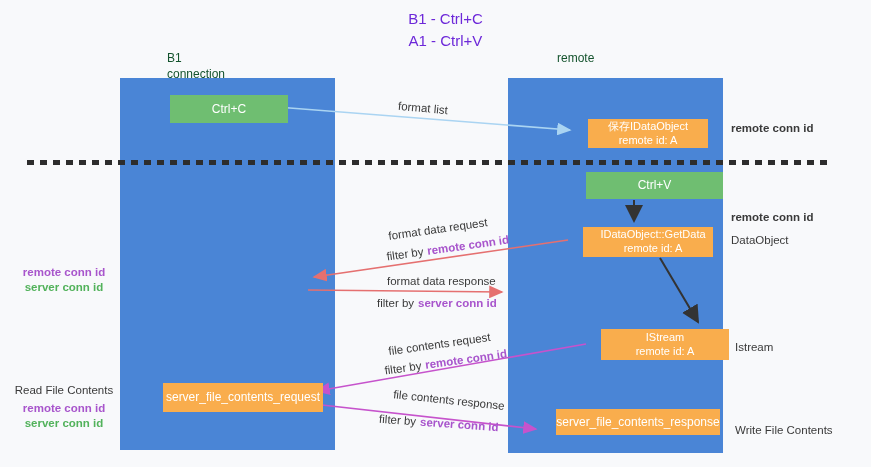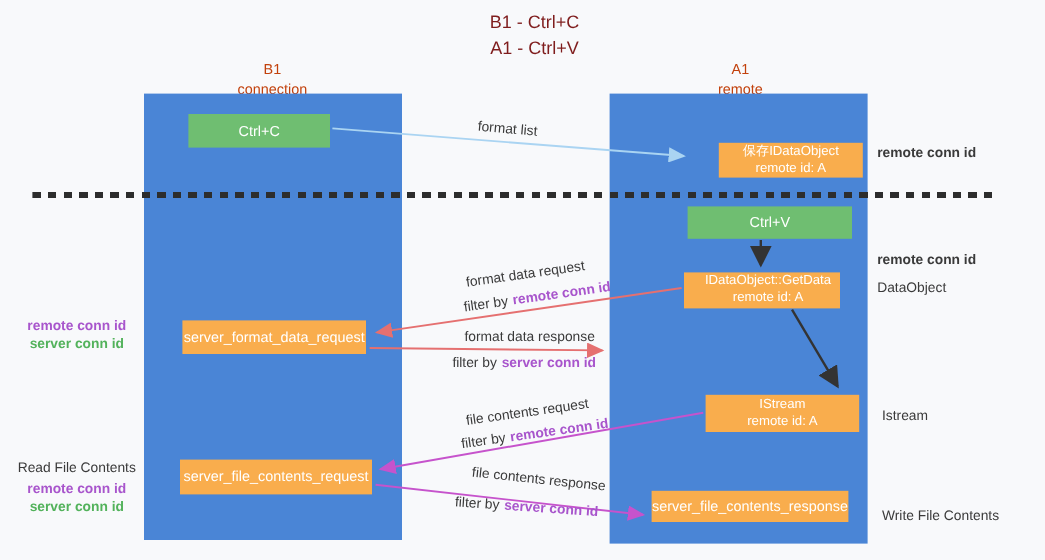--- a/index.html
+++ b/index.html
@@ -4,40 +4,40 @@
 <style>
   * { margin:0; padding:0; box-sizing:border-box; }
   html,body { background:#eef0f3; }
   body { font-family:"Liberation Sans", sans-serif; }
   .canvas {
     position:relative; width:871px; height:467px;
     background:#f8f9fb; overflow:hidden;
   }
   .title {
     position:absolute; left:0; right:0; top:8px;
-    text-align:center; font-size:15px; line-height:1.45; color:#7f1d1d;padding-left:20px;
+    text-align:center; font-size:15px; line-height:1.45; color:#6d28d9;padding-left:20px;
   }
   .lane-header {
-    position:absolute; width:120px; text-align:center;
-    font-size:12px; line-height:1.3; color:#c2410c;
+    position:absolute; width:120px; 
+    font-size:12px; line-height:1.3; color:#14532d;
   }
   .lane {
     position:absolute; background:#4a85d6;
   }
   #lane-left  { left:120px; top:78px; width:215px; height:372px; }
   #lane-right { left:508px; top:78px; width:215px; height:375px; }
   .dashline {
     position:absolute; left:27px; top:160px; width:806px; height:5px;
     background:repeating-linear-gradient(to right,#2d2d2d 0 7px,transparent 7px 13px);
   }
   svg.overlay { position:absolute; left:0; top:0; pointer-events:none; }
   .box {
     position:absolute; display:flex; flex-direction:column;
     align-items:center; justify-content:center;
-    color:#ffffff; text-align:right; line-height:1.25;
+    color:#ffffff; text-align:right; line-height:1.25;margin-left:13px;
   }
   .box.green  { background:#6fbe71; font-size:12px; }
   .box.orange { background:#f9ad4d; font-size:12px; }
   .box.two    { font-size:11px; }
   .alabel {
     position:absolute; white-space:nowrap; font-size:11.5px; color:#3a3a3a;
   }
   .alabel .purple, .purple { color:#a855cc; font-weight:700; }
   .alabel .greent, .greent { color:#52b25b; font-weight:700; }
   .alabel .fb { margin-right:4px; }
@@ -58,21 +58,20 @@
   <div class="title">
     <div>B1 - Ctrl+C</div>
     <div>A1 - Ctrl+V</div>
   </div>
 
   <div class="lane-header" style="left:167px; top:51px;">
     <div>B1</div>
     <div>connection</div>
   </div>
   <div class="lane-header" style="left:557px; top:51px;">
-    <div>A1</div>
     <div>remote</div>
   </div>
 
   <div class="lane" id="lane-left"></div>
   <div class="lane" id="lane-right"></div>
 
   <svg class="overlay" width="871" height="467">
     <defs>
       <marker id="m-blue" markerWidth="10" markerHeight="8" refX="8" refY="4" orient="auto">
         <path d="M0,0 L9,4 L0,8 z" fill="#aad4f2"></path>
@@ -95,37 +94,34 @@
     <line x1="586" y1="344" x2="317" y2="391" stroke="#c653cc" stroke-width="1.6" marker-end="url(#m-mag)"></line>
     <line x1="313" y1="404" x2="536" y2="429" stroke="#c653cc" stroke-width="1.6" marker-end="url(#m-mag)"></line>
   </svg>
 
   <div class="dashline"></div>
 
   <div class="box green" style="left:157px; top:95px; width:118px; height:28px;">
     <div>Ctrl+C</div>
   </div>
 
-  <div class="box orange two" style="left:599px; top:119px; width:120px; height:29px;">
+  <div class="box orange two" style="left:575px; top:119px; width:120px; height:29px;">
     <div>保存IDataObject</div>
     <div>remote id: A</div>
   </div>
 
   <div class="box green" style="left:573px; top:172px; width:137px; height:27px;">
     <div>Ctrl+V</div>
   </div>
 
   <div class="box orange two" style="left:570px; top:227px; width:130px; height:30px;padding-left:10px;">
     <div>IDataObject::GetData</div>
     <div>remote id: A</div>
   </div>
 
-  <div class="box orange" style="left:152px; top:267px; width:153px; height:28px;">
-    <div>server_format_data_request</div>
-  </div>
 
 
   <div class="box orange two" style="left:588px; top:329px; width:128px; height:31px;">
     <div>IStream</div>
     <div>remote id: A</div>
   </div>
 
   <div class="box orange" style="left:150px; top:383px; width:160px; height:29px;">
     <div>server_file_contents_request</div>
   </div>

